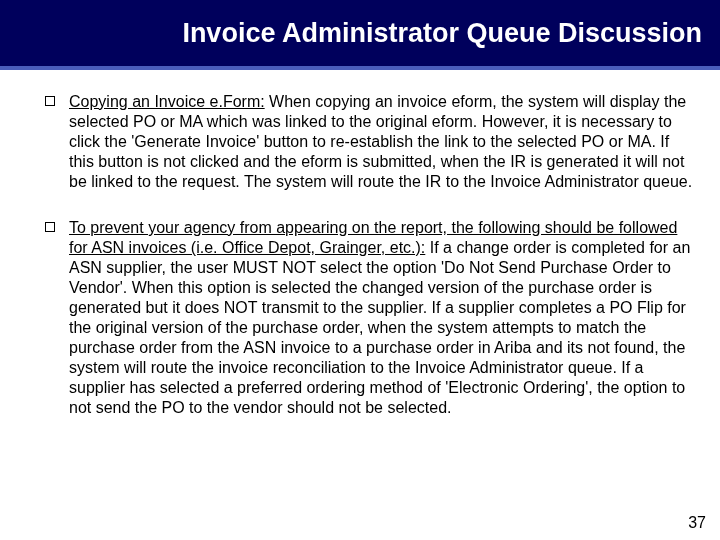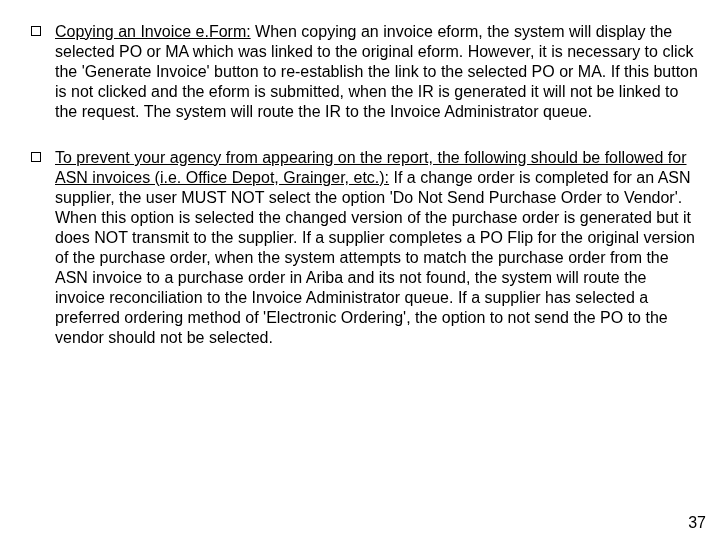--- a/index.html
+++ b/index.html
@@ -31,20 +31,21 @@
   .title-bar h1 {
     color: #ffffff;
     font-size: 27px;
     font-weight: bold;
     margin: 0;
     white-space: nowrap;
   }
   .body-area {
     padding: 22px 22px 0 31px;
     box-sizing: border-box;
+    margin-left: 14px;
   }
   .bullet-item {
     display: flex;
     align-items: flex-start;
     margin-bottom: 26px;
   }
   .bullet-box {
     width: 10px;
     height: 10px;
     min-width: 10px;
@@ -67,20 +68,23 @@
     right: 14px;
     font-size: 16px;
     color: #000;
   }
 </style>
 </head>
 <body>
 
 <div class="slide">
 
+  <div class="title-bar">
+    <h1>Invoice Administrator Queue Discussion</h1>
+  </div>
 
   <div class="body-area">
 
     <div class="bullet-item">
       <div class="bullet-box"></div>
       <div class="bullet-text">
         <span class="lead">Copying an Invoice e.Form:</span><span> When copying an invoice eform, the system will display the selected PO or MA which was linked to the original eform.  However, it is necessary to click the 'Generate Invoice' button to re-establish the link to the selected PO or MA.  If this button is not clicked and the eform is submitted, when the IR is generated it will not be linked to the request.  The system will route the IR to the Invoice Administrator queue.</span>
       </div>
     </div>
 

